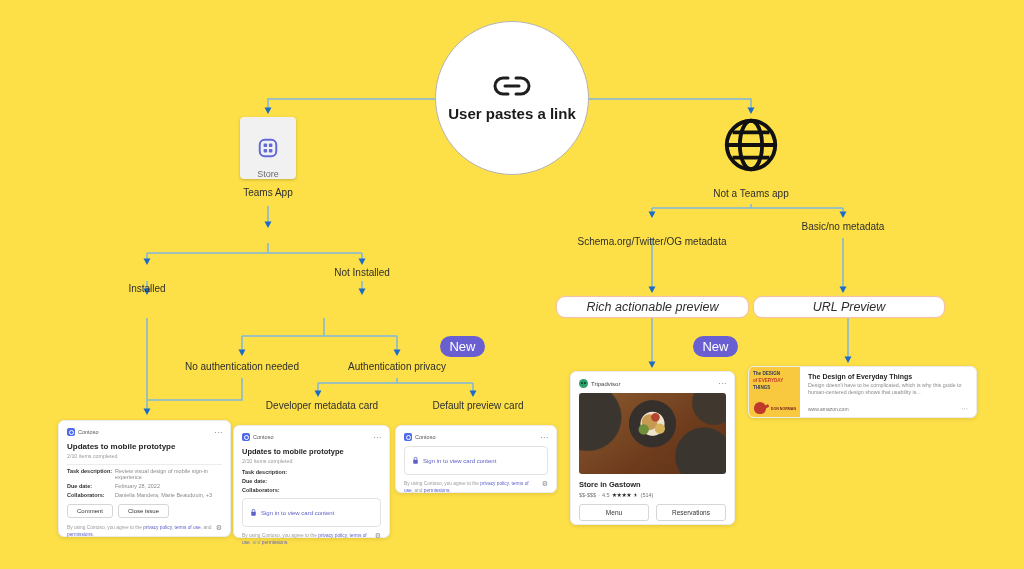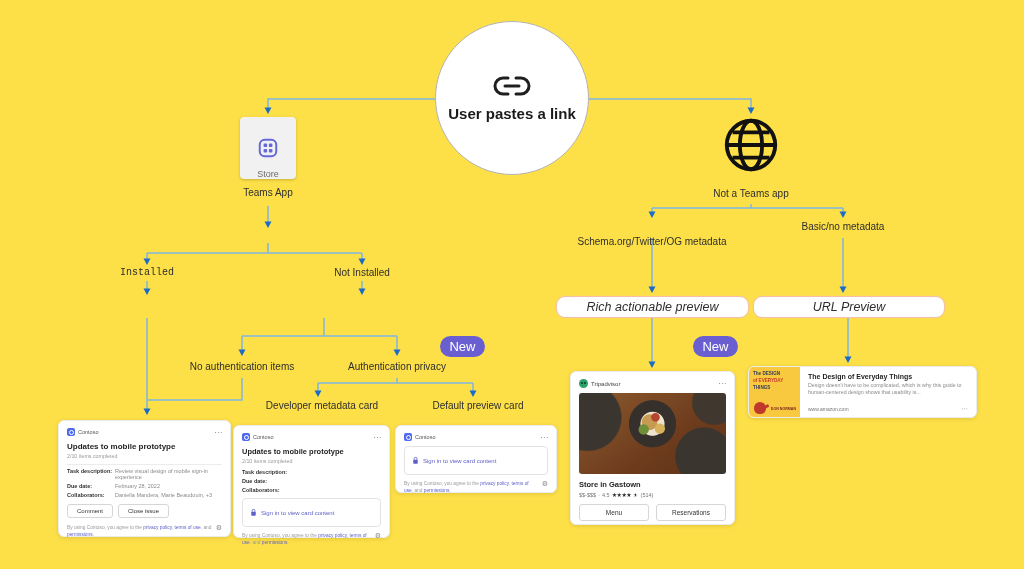--- a/index.html
+++ b/index.html
@@ -156,23 +156,23 @@
     <svg width="22" height="22" viewBox="0 0 20 20">
       <rect x="2.5" y="2.5" width="15" height="15" rx="4.5" fill="none" stroke="#6468d8" stroke-width="1.8"></rect>
       <rect x="6" y="6" width="3.2" height="3.2" rx="0.8" fill="#6468d8"></rect>
       <rect x="10.8" y="6" width="3.2" height="3.2" rx="0.8" fill="#6468d8"></rect>
       <rect x="6" y="10.8" width="3.2" height="3.2" rx="0.8" fill="#6468d8"></rect>
       <rect x="10.8" y="10.8" width="3.2" height="3.2" rx="0.8" fill="#6468d8"></rect>
     </svg>
     <div class="store-text">Store</div>
   </div>
   <div class="flow-label" style="left:218px;top:186px;width:100px;">Teams App</div>
-  <div class="flow-label" style="left:107px;top:266px;width:80px;font-family:Liberation Mono, monospace;">Installed</div>
+  <div class="flow-label" style="left:107px;top:282px;width:80px;">Installed</div>
   <div class="flow-label" style="left:312px;top:266px;width:100px;">Not Installed</div>
-  <div class="flow-label" style="left:162px;top:360px;width:160px;">No authentication items</div>
+  <div class="flow-label" style="left:162px;top:360px;width:160px;">No authentication needed</div>
   <div class="flow-label" style="left:322px;top:360px;width:150px;">Authentication privacy</div>
   <div class="new-badge" style="left:440px;top:336px;">New</div>
   <div class="flow-label" style="left:242px;top:399px;width:160px;">Developer metadata card</div>
   <div class="flow-label" style="left:408px;top:399px;width:140px;">Default preview card</div>
 
   <svg class="abs" style="left:720px;top:114px;" width="62" height="62" viewBox="0 0 64 64">
     <g fill="none" stroke="#111" stroke-width="4">
       <circle cx="32" cy="32" r="25"></circle>
       <ellipse cx="32" cy="32" rx="11.5" ry="25"></ellipse>
       <line x1="7.5" y1="32" x2="56.5" y2="32"></line>

